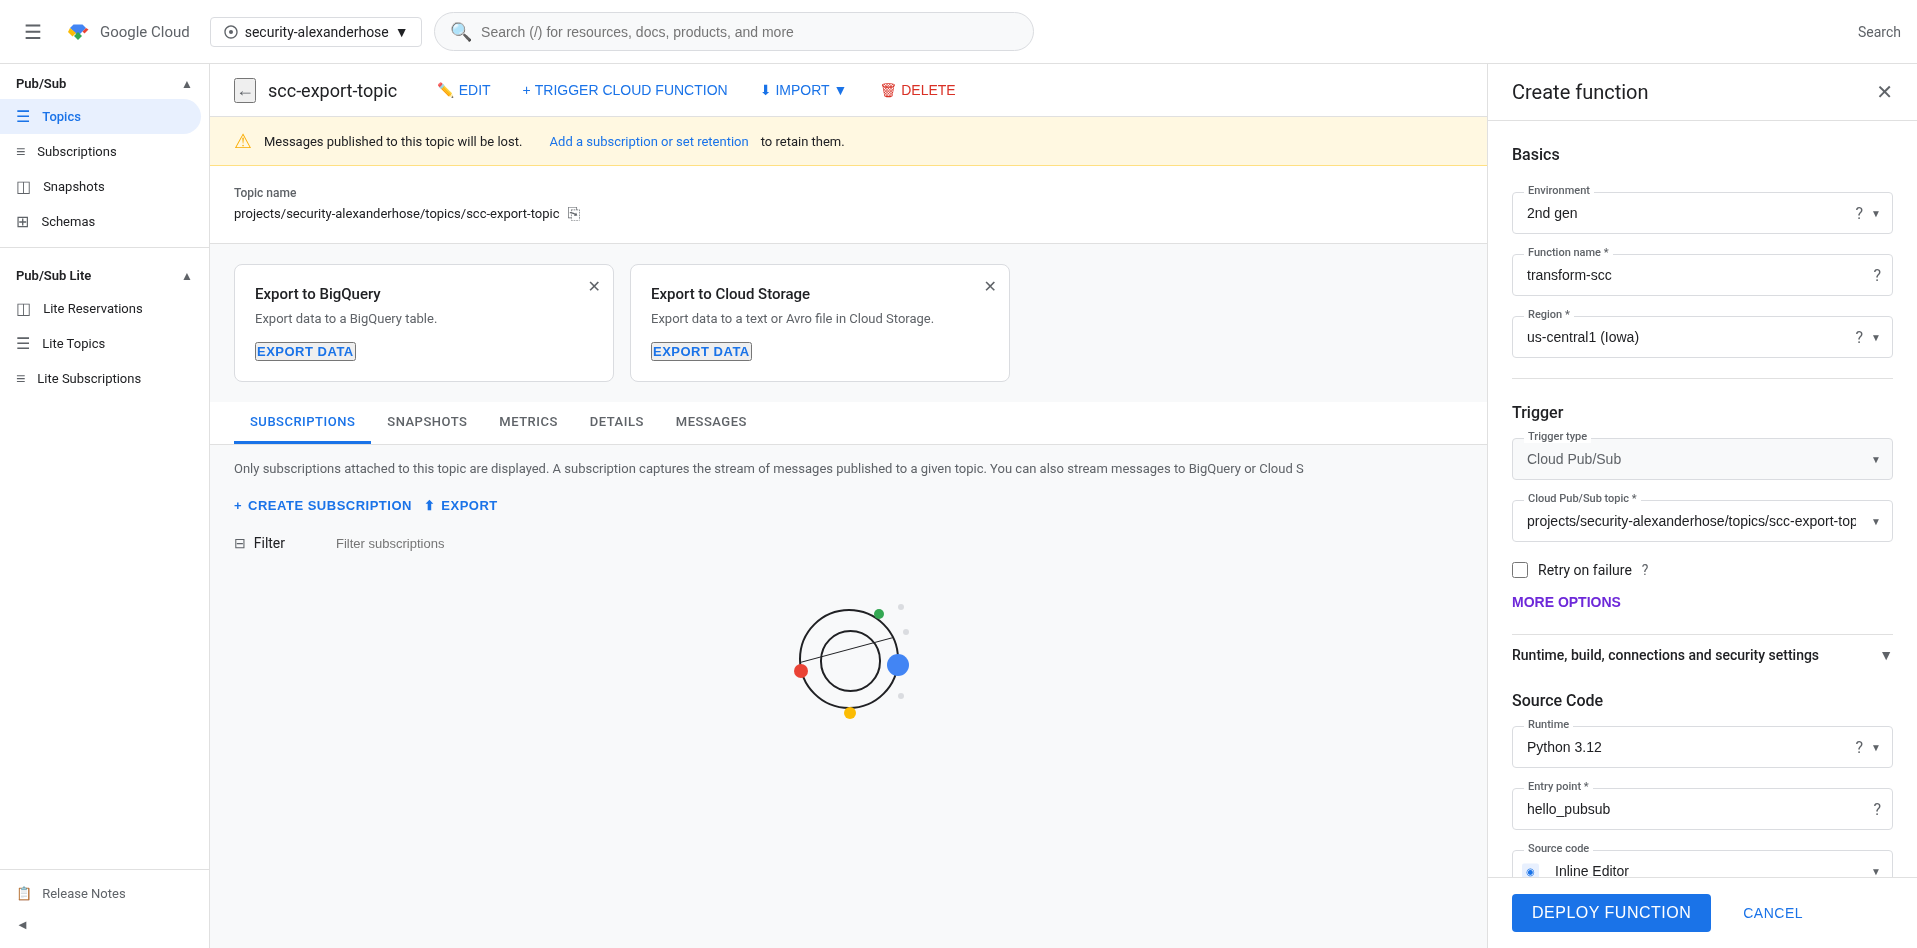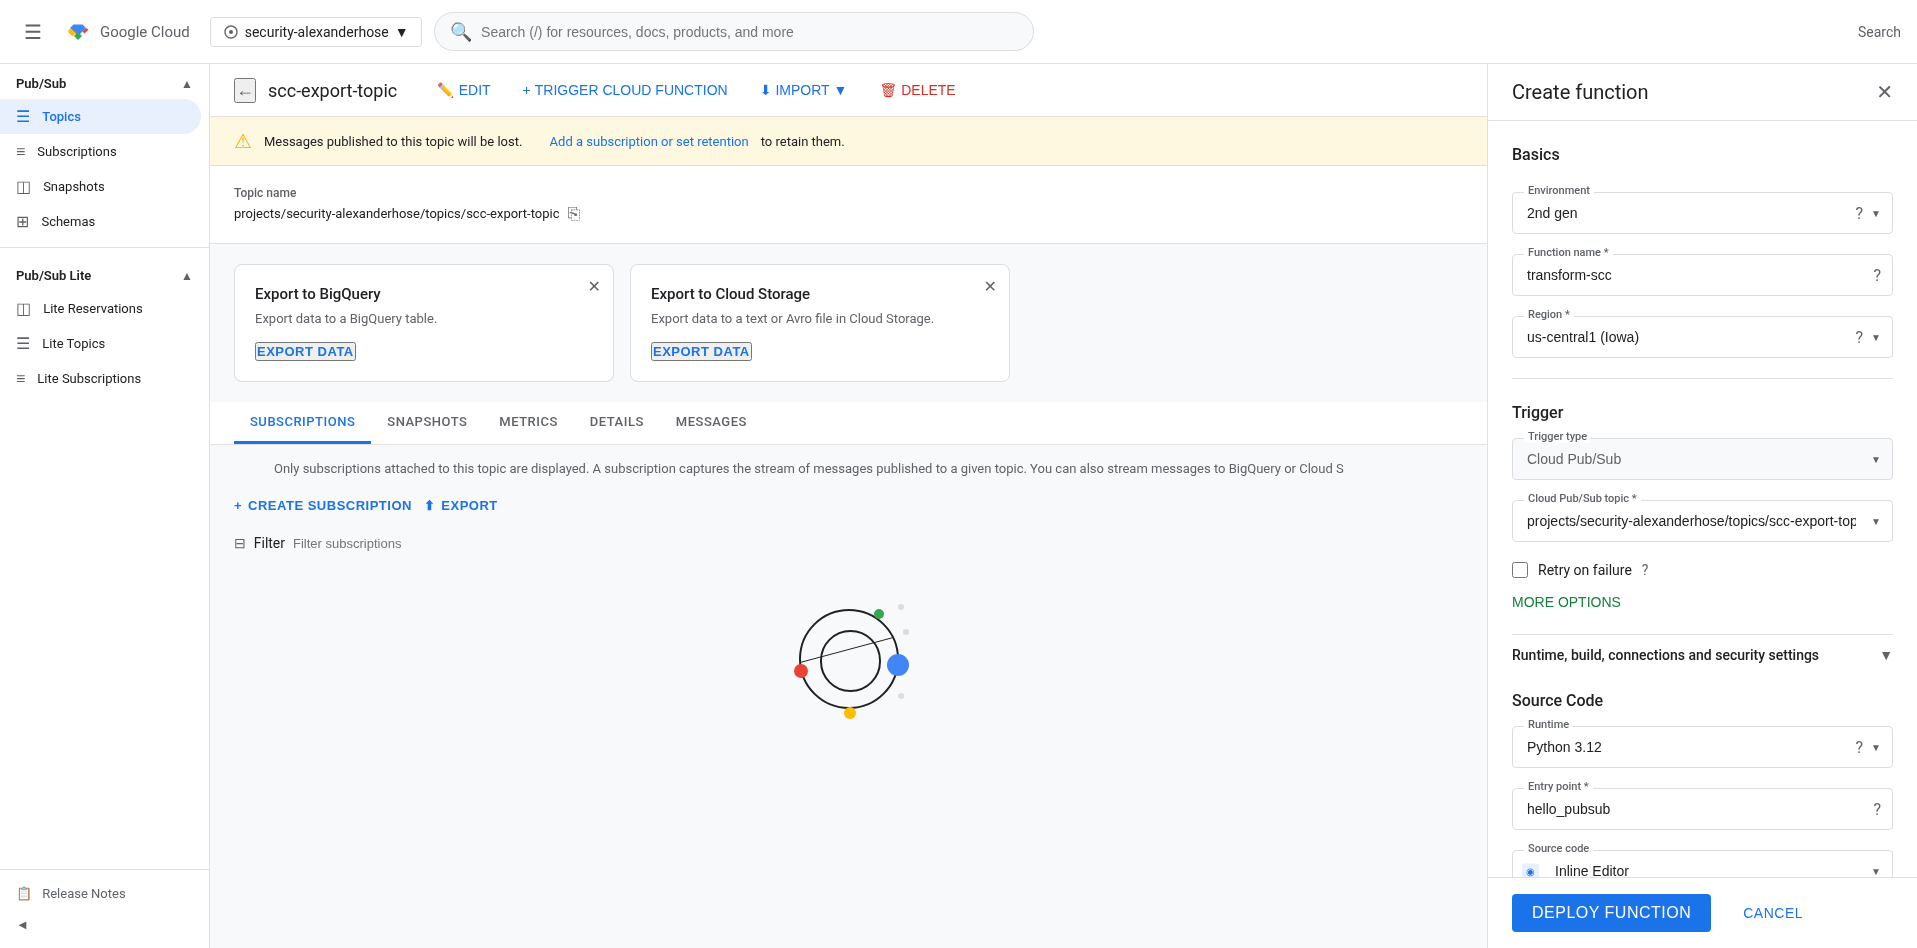--- a/index.html
+++ b/index.html
@@ -63,28 +63,28 @@
     .export-card-desc { font-size: 13px; color: #5f6368; margin-bottom: 16px; }
     .export-card-btn { color: #1a73e8; font-size: 13px; font-weight: 600; cursor: pointer; letter-spacing: 0.5px; }
 
     
     .tabs-bar { display: flex; border-bottom: 1px solid #e0e0e0; background: #fff; padding: 0 24px; flex-shrink: 0; }
     .tab { padding: 12px 16px; font-size: 13px; font-weight: 500; cursor: pointer; color: #5f6368; border-bottom: 3px solid transparent; letter-spacing: 0.5px; text-transform: uppercase; }
     .tab.active { color: #1a73e8; border-bottom-color: #1a73e8; }
 
     
     .subscriptions-content { padding: 16px 24px; flex-shrink: 0; }
-    .sub-info { font-size: 13px; color: #5f6368; margin-bottom: 16px; margin-left: 40px; }
+    .sub-info { font-size: 13px; color: #5f6368; margin-bottom: 16px; }
     .sub-actions { display: flex; align-items: center; gap: 12px; margin-bottom: 16px; }
     .btn-outlined { display: flex; align-items: center; gap: 6px; border: none; background: transparent; color: #1a73e8; font-size: 13px; font-weight: 600; cursor: pointer; letter-spacing: 0.5px; text-transform: uppercase; padding: 6px 0; }
 
     
     .filter-row { display: flex; align-items: center; gap: 8px; margin-bottom: 8px; }
     .filter-icon { color: #5f6368; font-size: 14px; }
-    .filter-input { border: none; outline: none; font-size: 13px; color: #5f6368; background: transparent; flex: 1; }
+    .filter-input { border: none; outline: none; font-size: 13px; color: #5f6368; background: transparent; flex: 1; margin-left: 43px; }
 
     
     .data-table { width: 100%; border-collapse: collapse; font-size: 13px; }
     .data-table th { text-align: left; padding: 8px 16px; color: #5f6368; font-weight: 500; border-bottom: 1px solid #e0e0e0; font-size: 12px; }
     .data-table th .sort-icon { font-size: 10px; color: #5f6368; }
 
     
     .empty-state { display: flex; flex-direction: column; align-items: center; justify-content: center; padding: 40px; min-height: 200px; }
 
     
@@ -110,21 +110,21 @@
 
     
     .trigger-section-title { font-size: 16px; font-weight: 500; color: #202124; margin-bottom: 16px; }
 
     
     .checkbox-row { display: flex; align-items: center; gap: 10px; margin-bottom: 16px; }
     .checkbox-row input[type=checkbox] { width: 16px; height: 16px; accent-color: #1a73e8; cursor: pointer; }
     .checkbox-label { font-size: 14px; color: #202124; }
 
     
-    .more-options-btn { color: #15803d; font-size: 14px; font-weight: 400; cursor: pointer; background: none; border: none; padding: 0; margin-bottom: 24px; }
+    .more-options-btn { color: #6d28d9; font-size: 14px; font-weight: 700; cursor: pointer; background: none; border: none; padding: 0; margin-bottom: 24px; }
 
     
     .collapsible-header { display: flex; align-items: center; justify-content: space-between; padding: 12px 0; border-top: 1px solid #e0e0e0; cursor: pointer; }
     .collapsible-title { font-size: 14px; font-weight: 500; color: #202124; }
     .collapsible-chevron { color: #5f6368; font-size: 14px; }
 
     
     .source-code-title { font-size: 16px; font-weight: 500; color: #202124; margin: 16px 0; }
 
     

